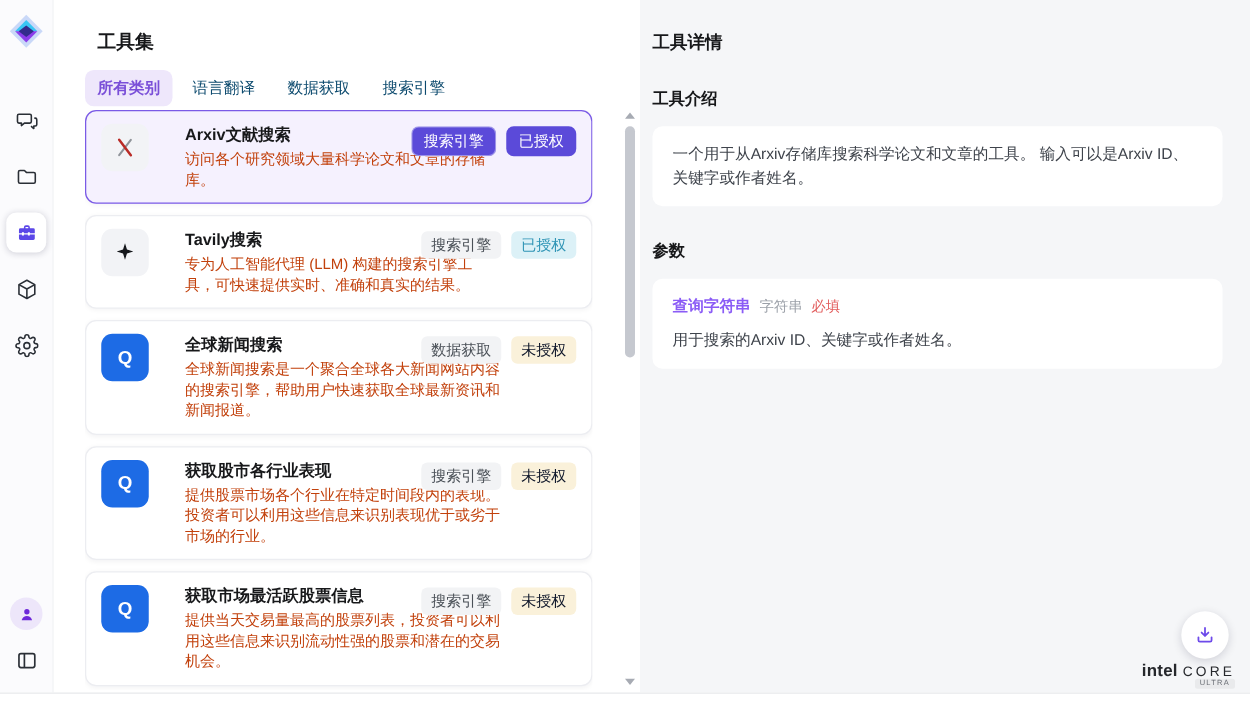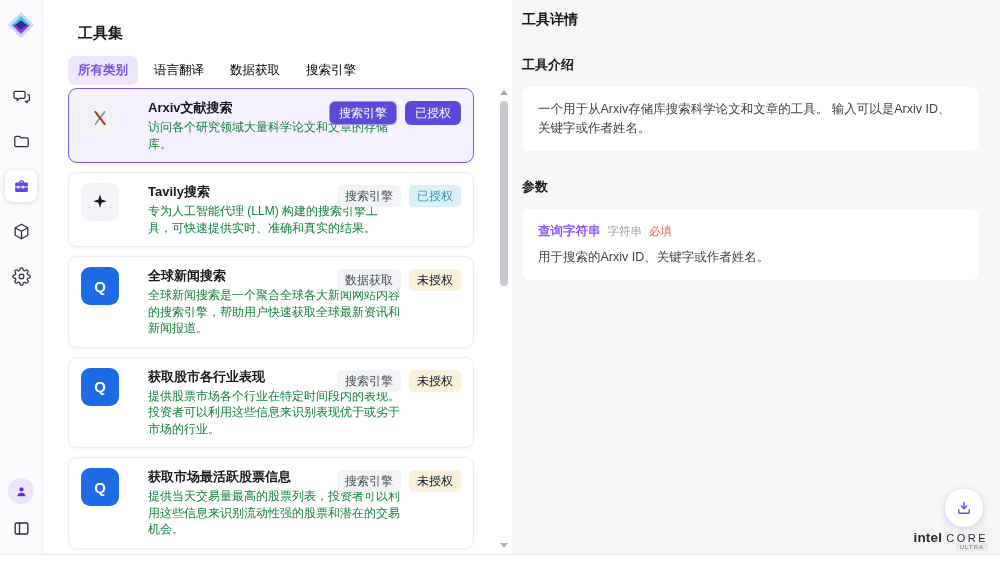--- a/index.html
+++ b/index.html
@@ -30,21 +30,21 @@
     width:26px; height:26px; border-radius:50%; background:#EDE6FA; border:none; padding:0;
     display:flex; align-items:center; justify-content:center; cursor:pointer;
   }
   .avatar svg { width:15px; height:15px; }
 
   
   .list-panel { position:absolute; left:43px; top:0; width:469px; height:554px; background:#fff; }
   .page-title { font-size:15px; font-weight:700; color:#17181A; margin:24px 0 0 35px;font-family:Liberation Mono, monospace; }
   .tabs { display:flex; gap:6px; margin:13px 0 0 25px; align-items:center; }
   .tab {
-    border:none; background:transparent; color:#000000; font-size:12.5px;
+    border:none; background:transparent; color:#0c4a6e; font-size:12.5px;
     padding:6px 10px; border-radius:7px; cursor:pointer; font-family:inherit; white-space:nowrap;
   }
   .tab.active { background:#EEE7FB; color:#7A4FD8; font-weight:600; }
 
   .tool-list {
     position:absolute; left:25px; top:88px; width:406px; height:464px;
     overflow:hidden; display:flex; flex-direction:column; gap:9px;
   }
   .tool-card {
     position:relative; flex:0 0 auto; background:#fff;
@@ -59,21 +59,21 @@
   .icon-blueq .tool-icon { background:#1D6BE5; }
   .ic { display:none; }
   .icon-arxiv  .ic-arxiv  { display:block; }
   .icon-tavily .ic-tavily { display:block; }
   .icon-blueq  .ic-blueq  { display:flex; align-items:center; justify-content:center;
     color:#fff; font-weight:800; font-size:15px; }
   .tool-icon svg { width:20px; height:20px; }
 
   .tool-text { width:252px; }
   .tool-name { font-size:13px; font-weight:700; color:#17181A; line-height:17px; }
-  .tool-desc { font-size:12px; color:#15803d; line-height:16.5px; margin-top:3px; }
+  .tool-desc { font-size:12px; color:#c2410c; line-height:16.5px; margin-top:3px; }
   .tool-tags { position:absolute; top:12px; right:12px; display:flex; gap:8px; align-items:center; }
   .tag { font-size:12px; line-height:1; padding:5px 8px; border-radius:5px; white-space:nowrap; }
   .tag-gray  { background:#F2F3F5; color:#4A5057; }
   .tag-cyan  { background:#DCF1F7; color:#3095B6; }
   .tag-amber { background:#FAF1DA; color:#0f172a; }
   .tag-solid { background:#5B4AD9; color:#fff; padding:6px 10px; border-radius:6px; }
   .tag-cat.tag-solid { border:1px solid rgba(255,255,255,.4); padding:5px 9px; }
 
   
   .scrollbar { position:absolute; right:3px; top:88px; width:10px; height:462px; }
@@ -82,21 +82,21 @@
   .sb-up   { top:2px; border-bottom:5px solid #A7ABB3; }
   .sb-down { bottom:2px; border-top:5px solid #A7ABB3; }
   .sb-thumb { position:absolute; top:13px; left:1px; width:8px; height:185px;
     background:#C5C8CF; border-radius:4px; cursor:pointer; }
 
   
   .detail-panel {
     position:absolute; left:512px; top:0; width:488px; height:554px;
     background:#F5F6F8; padding:0 22px 0 10px;
   }
-  .detail-title { font-size:14px; font-weight:700; margin:0; padding-top:11px; }
+  .detail-title { font-size:14px; font-weight:700; margin:0; padding-top:25px; }
   .section-title { font-size:13px; font-weight:700; margin:27px 0 0; }
   .dcard { background:#fff; border-radius:8px; margin-top:13px; padding:13px 16px;
     font-size:12.5px; color:#3E434B; line-height:1.5; }
   .dcard p { margin:0; }
   .param-head { display:flex; align-items:baseline; gap:7px; }
   .param-name { font-weight:700; color:#8b5cf6; font-size:12.5px; }
   .param-type { color:#9BA0A8; font-size:11.5px; }
   .param-req  { color:#E25C5C; font-size:11.5px;text-align:right; }
   .param-desc { margin:8px 0 0 !important; }
 

